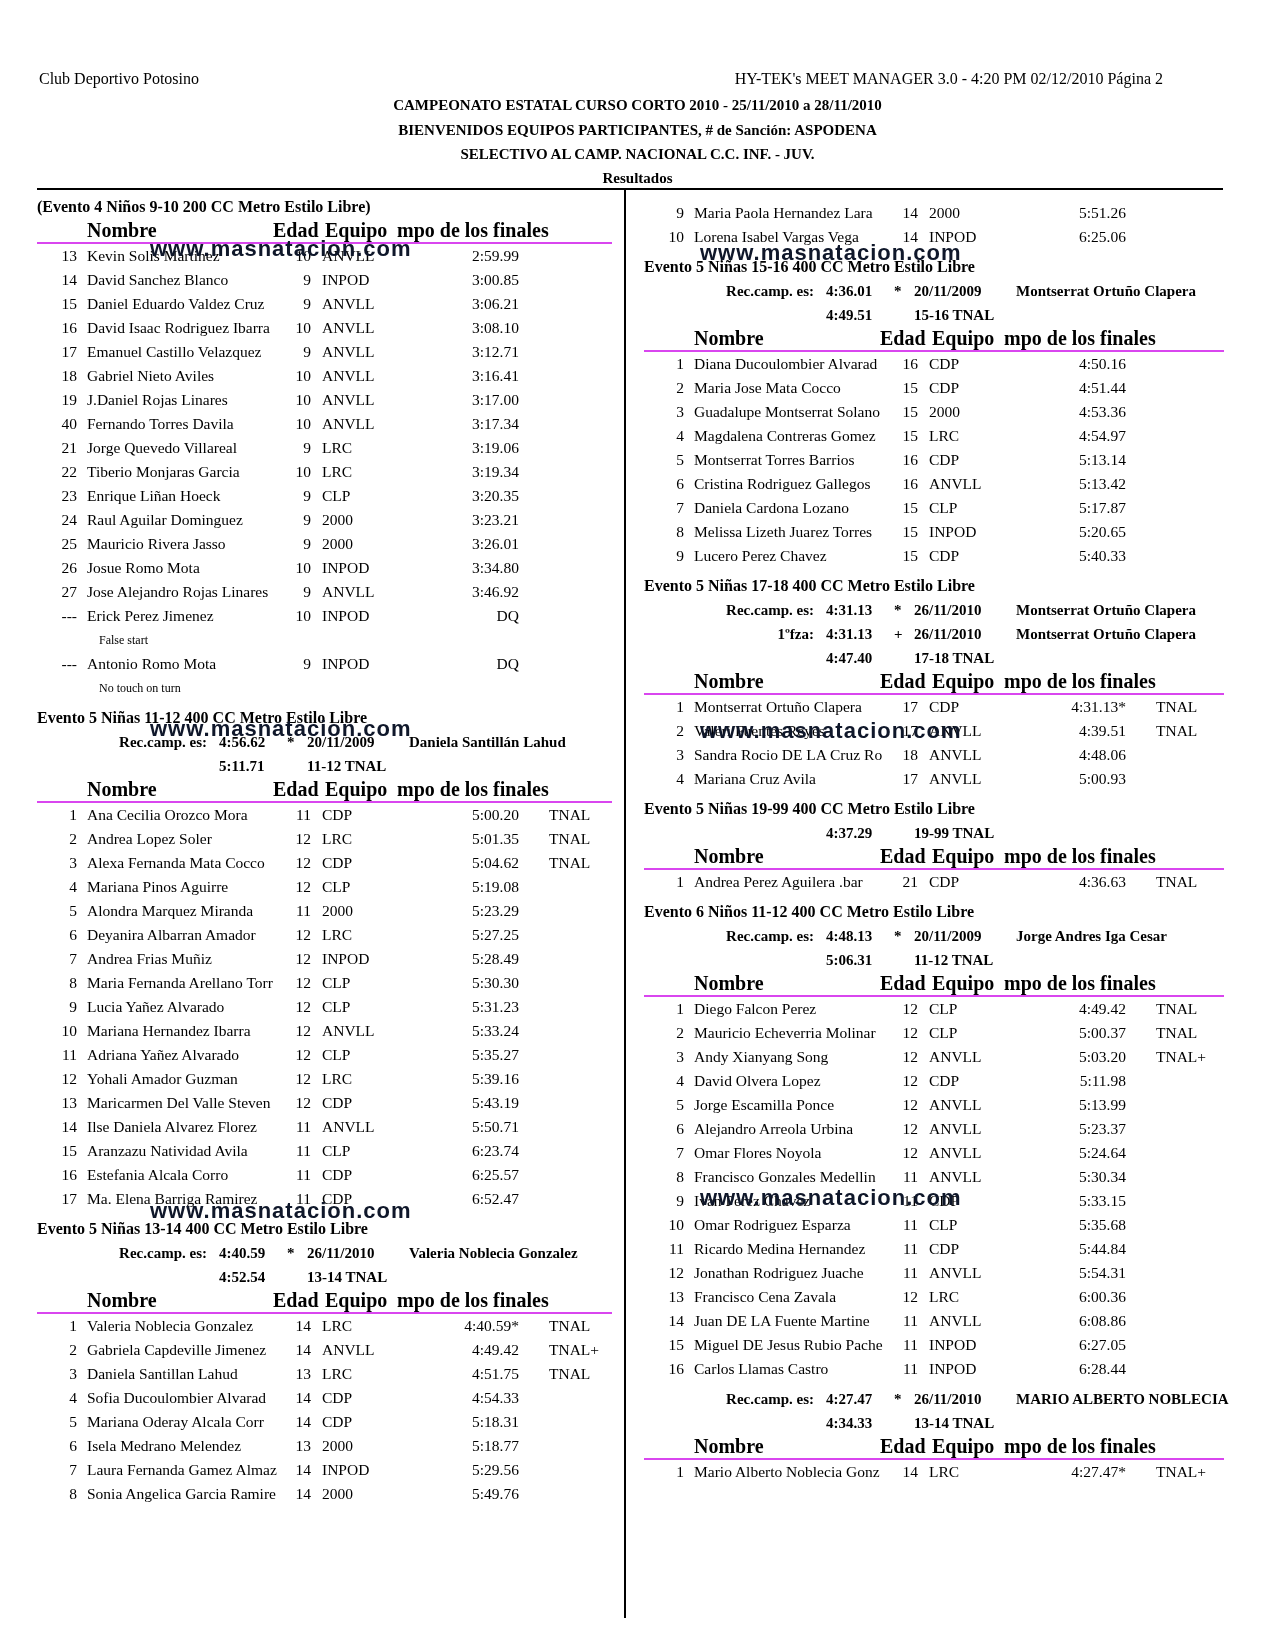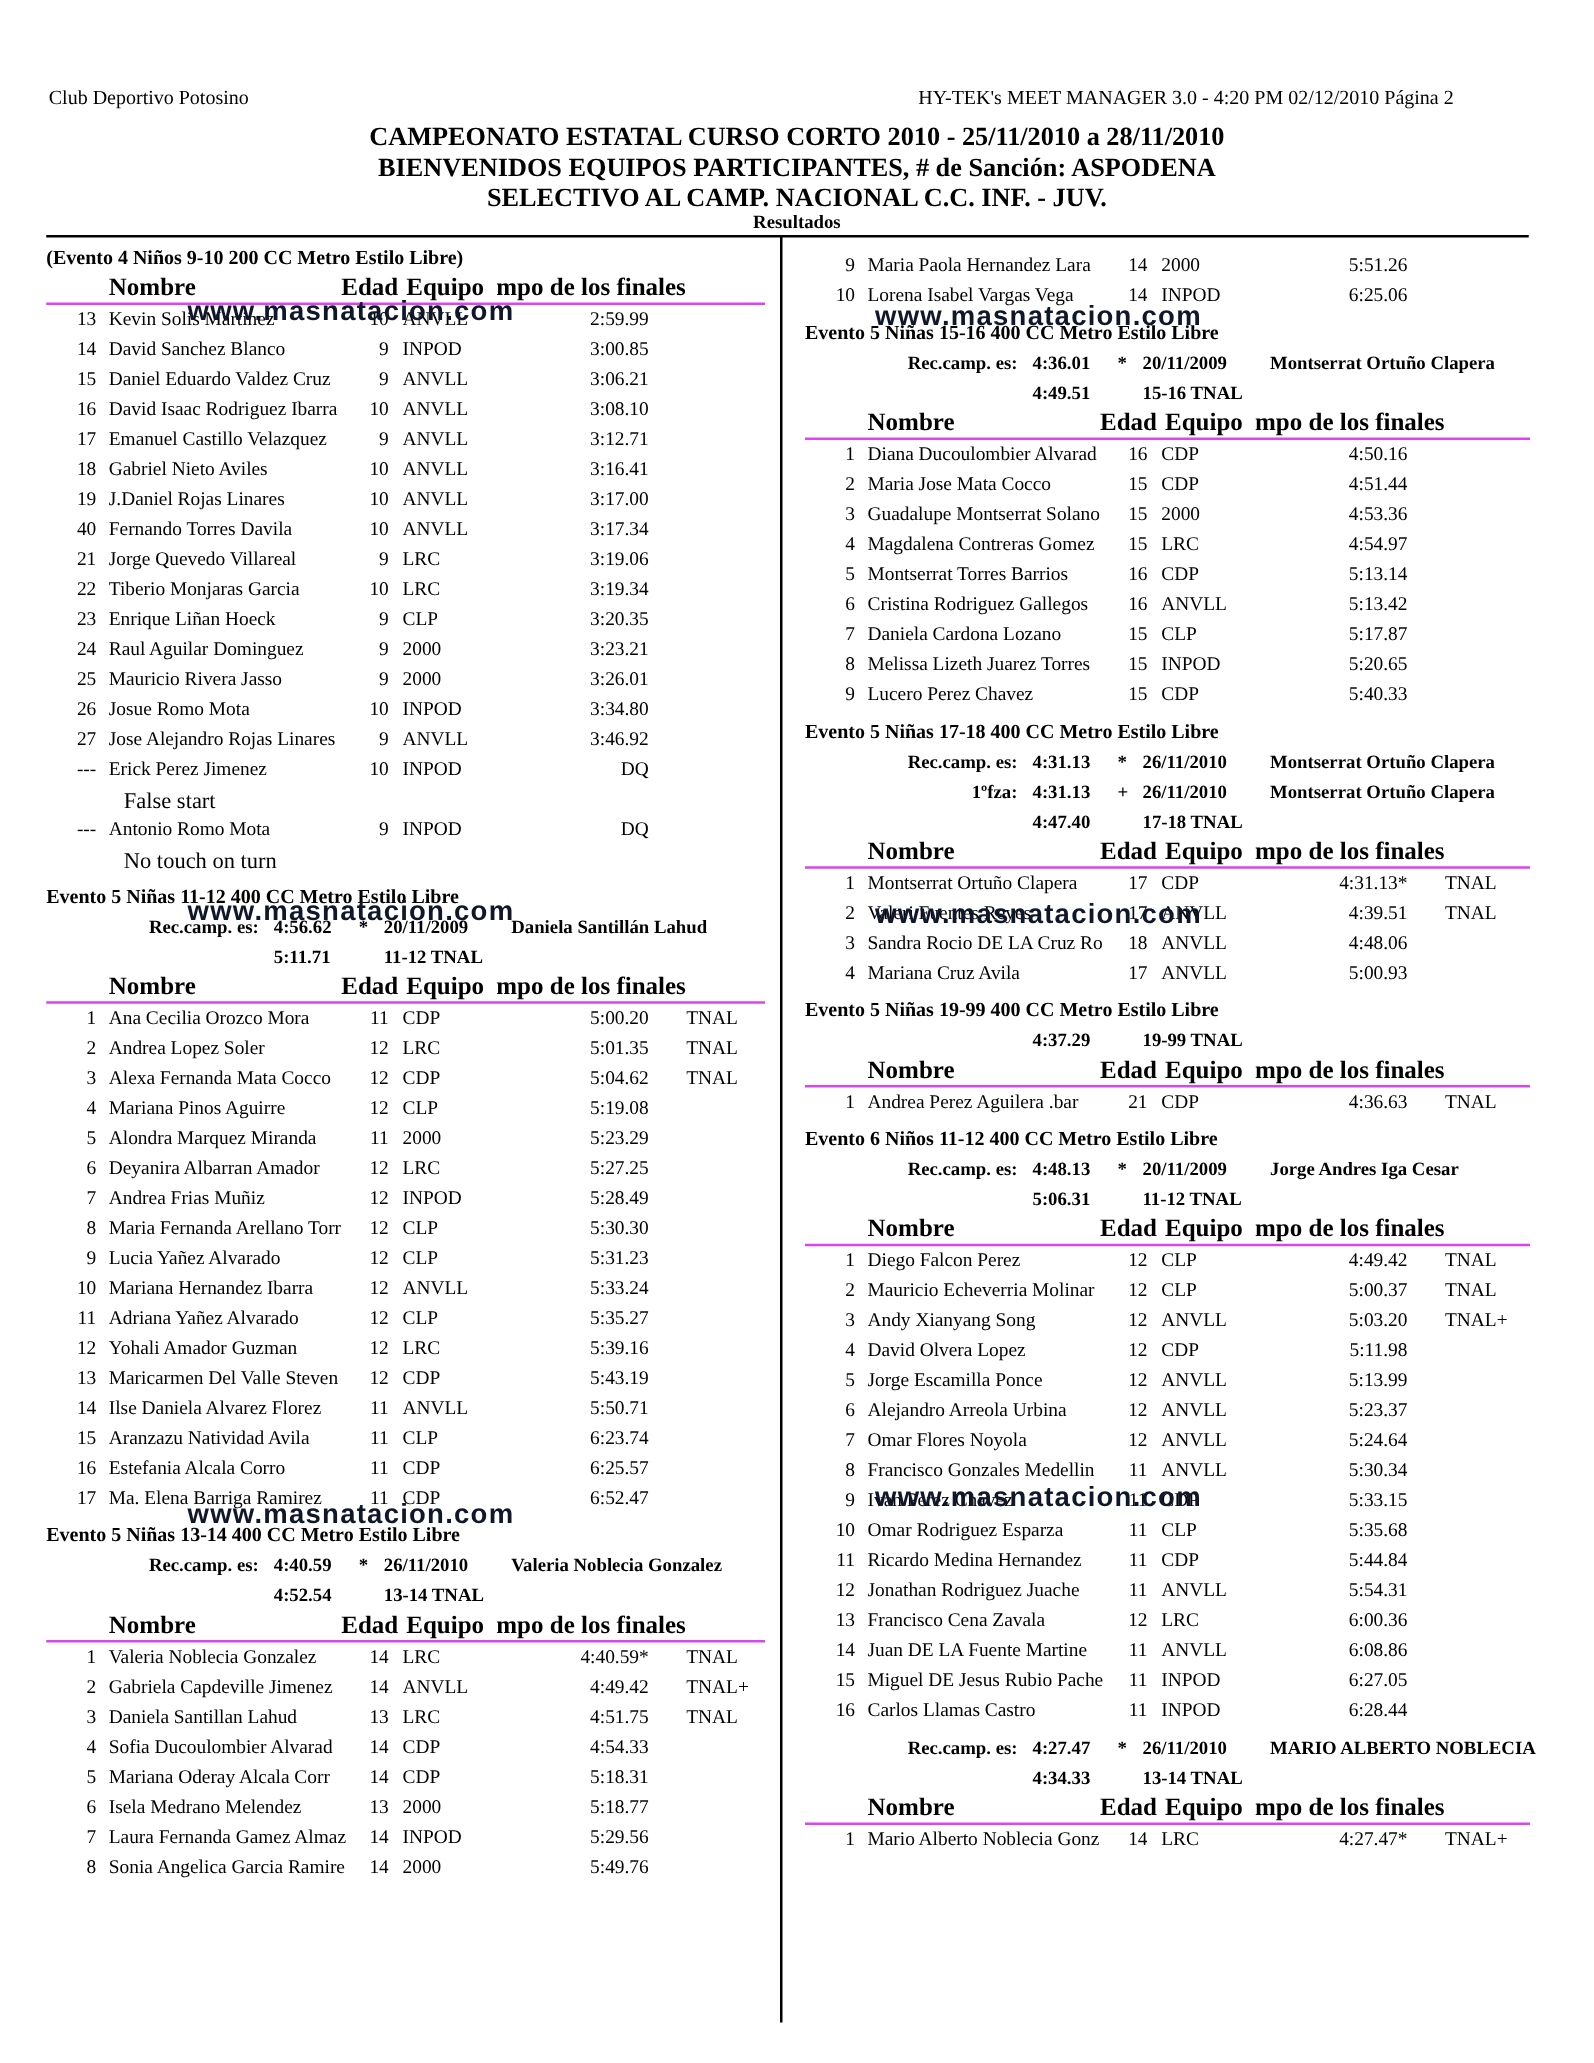--- a/index.html
+++ b/index.html
@@ -1,20 +1,20 @@
 <!DOCTYPE html>
 <html><head>
 <meta charset="utf-8">
 <style>
   html, body { margin:0; padding:0; background:#ffffff; }
   body { width:1275px; height:1650px; position:relative; overflow:hidden;
          font-family:"Liberation Serif", "DejaVu Serif", serif; color:#000; font-size:16px; }
   .hdr-left { position:absolute; left:39px; top:70px; font-size:16px; }
   .hdr-right { position:absolute; right:112px; top:70px; font-size:16px; }
-  .title { position:absolute; left:0; width:1275px; text-align:center; font-weight:bold; font-size:21px; }
+  .title { position:absolute; left:0; width:1275px; text-align:center; font-weight:bold; font-size:15px; }
   .t1 { top:97px; } .t2 { top:122px; } .t3 { top:146px; } .t4 { top:170px; font-size:15px; }
   .topline { position:absolute; left:37px; top:188px; width:1186px; height:2px; background:#000; }
   .vline { position:absolute; left:624px; top:188px; width:2px; height:1430px; background:#000; }
   .col { position:absolute; top:195px; }
   .col-left { left:37px; width:575px; }
   .col-right { left:644px; width:580px; }
   .event-title { font-weight:bold; font-size:16px; height:24px; line-height:24px; margin-top:6px; white-space:nowrap; }
   .rec { font-weight:bold; font-size:15px; height:24px; line-height:24px; position:relative; white-space:nowrap; }
   .rec span { position:absolute;text-align:center; }
   .rec .lbl { text-align:right; width:170px; left:0; }
@@ -31,21 +31,21 @@
   .c-place { width:40px; text-align:right; left:0; }
   .c-name { left:50px; width:200px; }
   .c-age { left:246px; width:28px; text-align:right; }
   .c-team { left:285px; }
   .c-time { left:390px; width:92px; text-align:right; }
   .c-std { left:512px; }
   .h-name { left:50px; }
   .h-edad { left:246px; }
   .h-team { left:286px; }
   .h-time { left:354px; }
-  .dq-note { height:24px; line-height:24px; padding-left:62px; font-size:18px; }
+  .dq-note { height:24px; line-height:24px; padding-left:62px; font-size:12px; }
   .wm { position:absolute; color:#0f172a; font-family:"Liberation Sans", sans-serif; font-weight:bold; font-size:22px; letter-spacing:1px; pointer-events:none; }
 </style>
 </head>
 <body>
 
 <div class="hdr-left">Club Deportivo Potosino</div>
 <div class="hdr-right">HY-TEK's MEET MANAGER 3.0 - 4:20 PM  02/12/2010  Página 2</div>
 <div class="title t1">CAMPEONATO ESTATAL CURSO CORTO 2010 - 25/11/2010 a 28/11/2010</div>
 <div class="title t2">BIENVENIDOS EQUIPOS PARTICIPANTES, # de Sanción: ASPODENA</div>
 <div class="title t3">SELECTIVO AL CAMP. NACIONAL C.C. INF. - JUV.</div>

